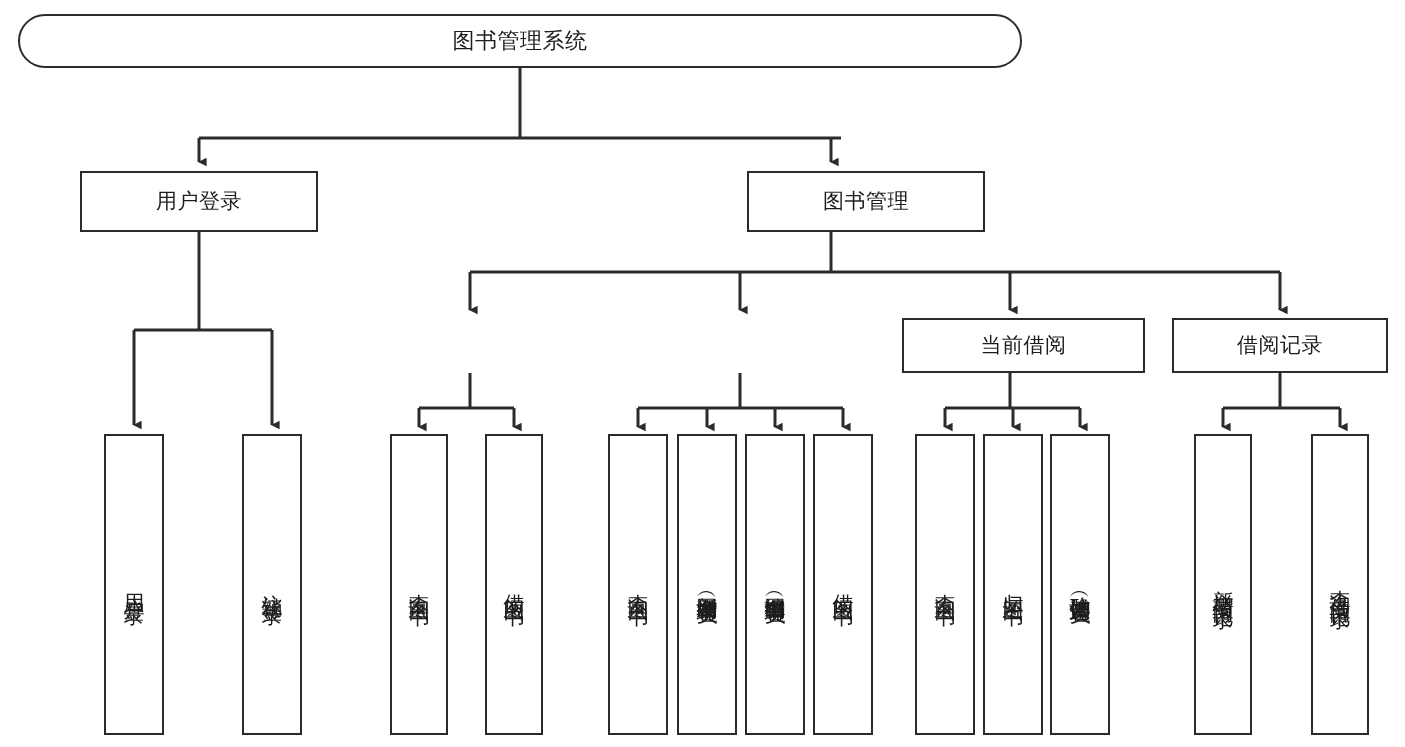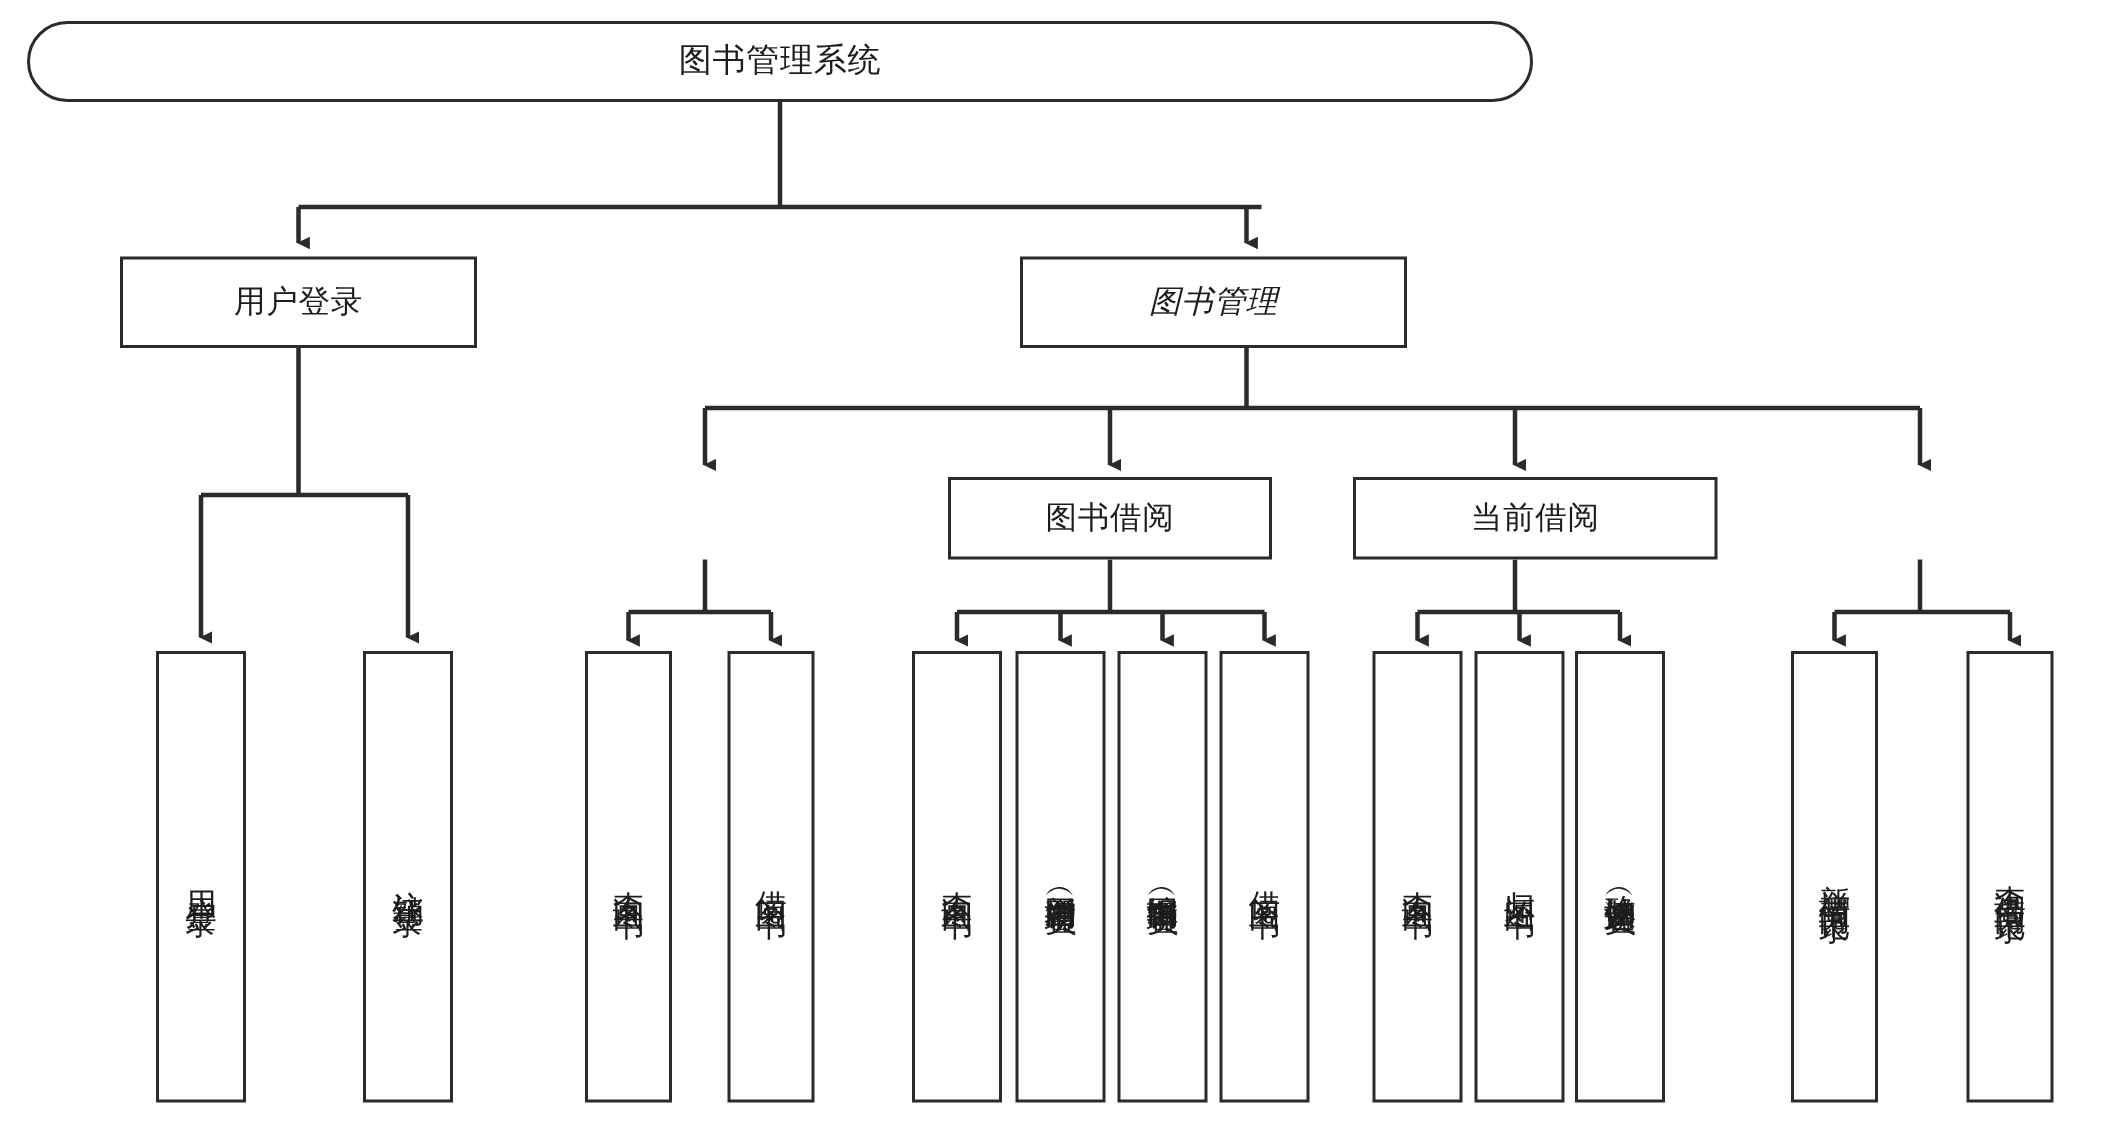--- a/index.html
+++ b/index.html
@@ -117,29 +117,29 @@
     </g>
   </svg>
 
   <div class="node root" style="left:18px; top:14px; width:1004px; height:54px;border-radius:27px;">
     <span class="label">图书管理系统</span>
   </div>
 
   <div class="node" style="left:80px; top:171px; width:238px; height:61px;">
     <span class="label">用户登录</span>
   </div>
-  <div class="node" style="left:680px; top:171px; width:258px; height:61px;font-style:italic;">
+  <div class="node" style="left:747px; top:171px; width:238px; height:61px;">
     <span class="label">图书管理</span>
   </div>
 
-  <div class="node" style="left:632px; top:318px; width:216px; height:55px;">
-    <span class="label">图书借阅</span>
-  </div>
   <div class="node" style="left:902px; top:318px; width:243px; height:55px;">
     <span class="label">当前借阅</span>
+  </div>
+  <div class="node" style="left:1172px; top:318px; width:216px; height:55px;">
+    <span class="label">借阅记录</span>
   </div>
 
   <div class="node vertical" style="left:104px; top:434px; width:60px; height:301px;">
     <span class="label">用户登录</span>
   </div>
   <div class="node vertical" style="left:242px; top:434px; width:60px; height:301px;">
     <span class="label">注销登录</span>
   </div>
 
   <div class="node vertical" style="left:390px; top:434px; width:58px; height:301px;">

